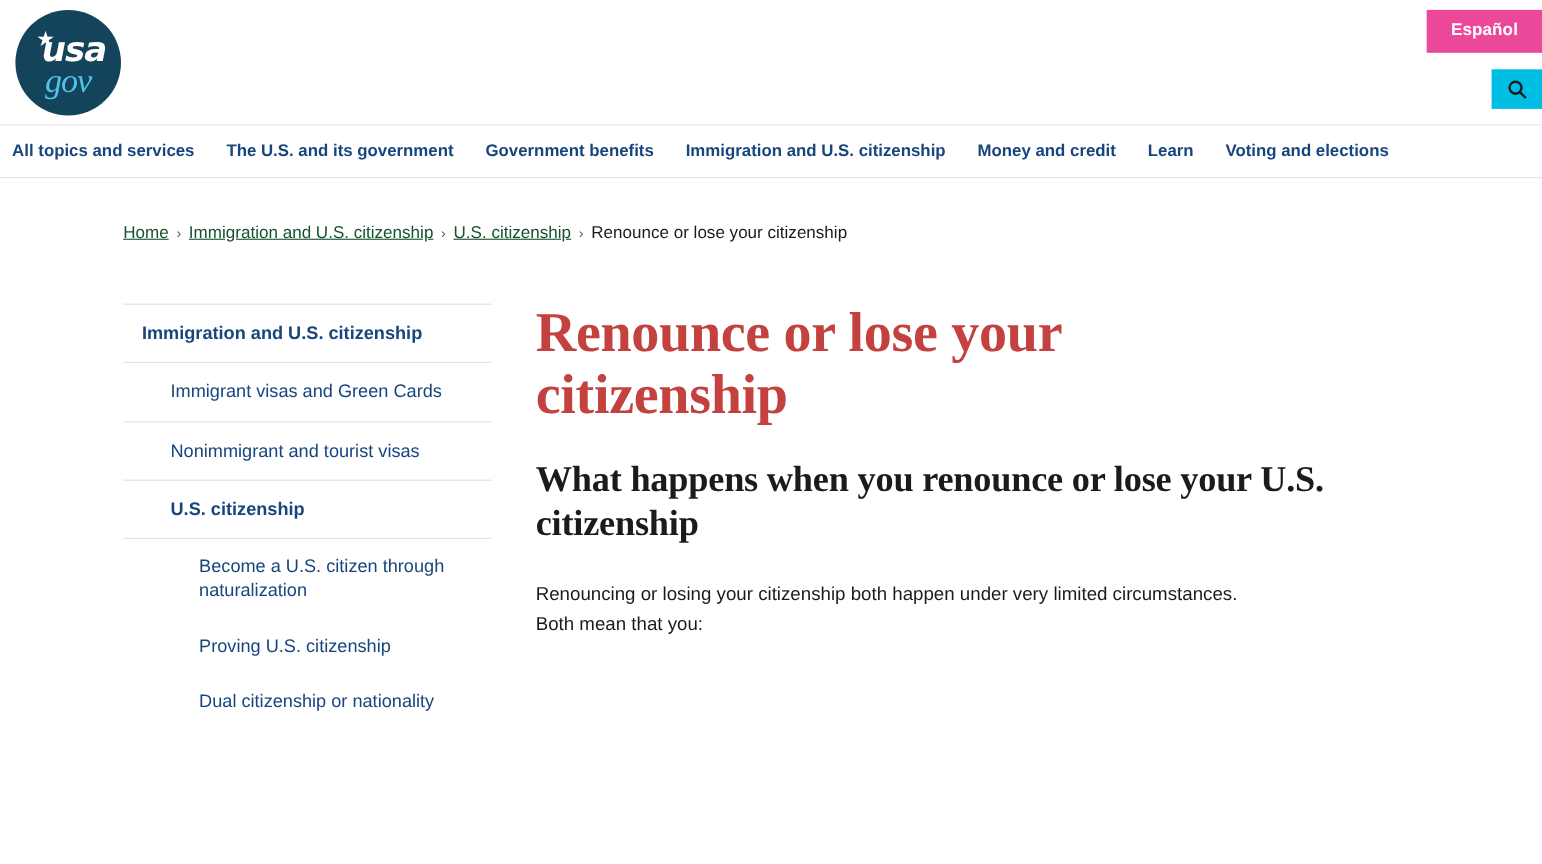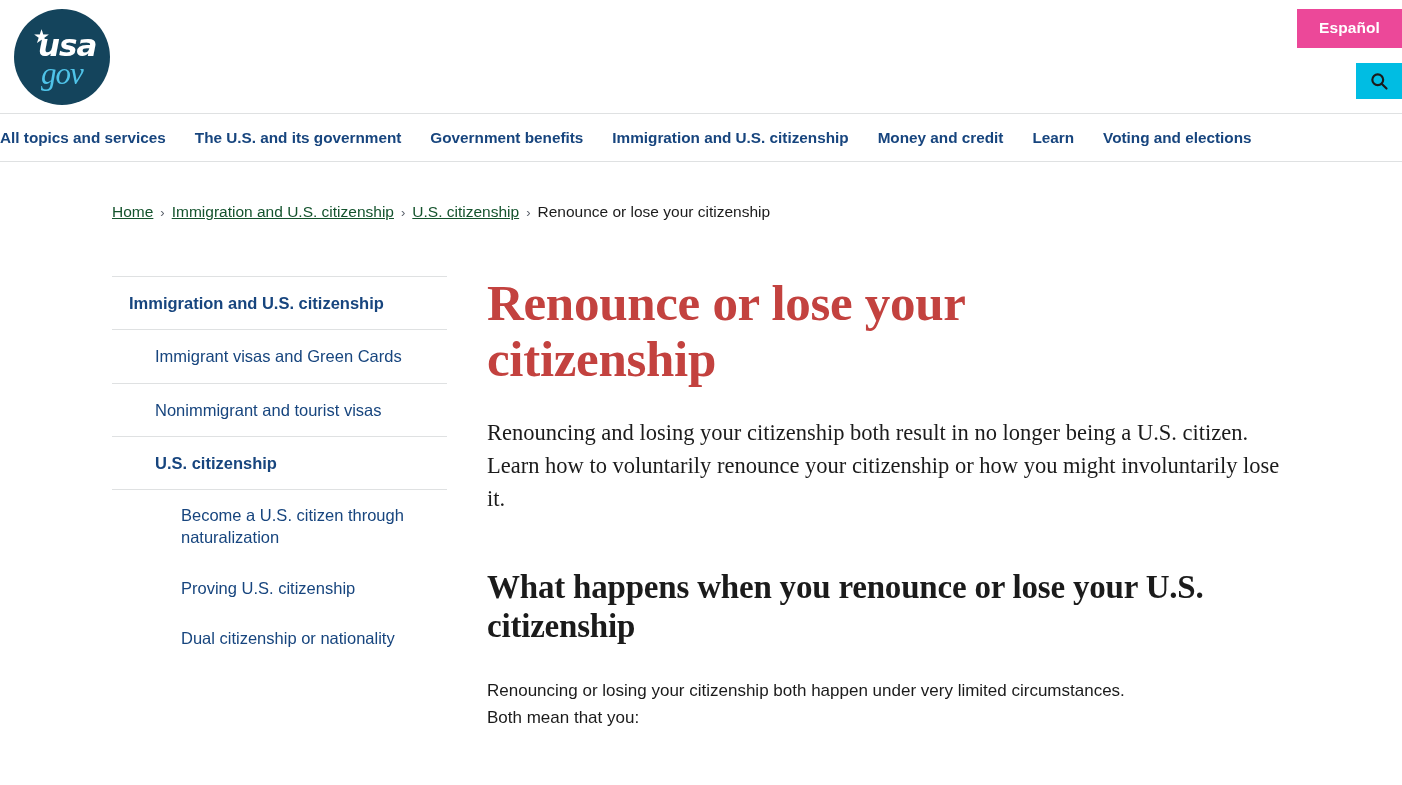--- a/index.html
+++ b/index.html
@@ -120,20 +120,21 @@
     padding: 0;
   }
 
   
   .primary-nav {
     border-top: 1px solid #dfe1e2;
     border-bottom: 1px solid #dfe1e2;
     height: 49px;
     display: flex;
     align-items: center;
+    padding-left: 11px;
     overflow: hidden;
     white-space: nowrap;
   }
   .nav-item {
     color: #17457e;
     font-family: "Liberation Sans", sans-serif;
     font-weight: 700;
     font-size: 15.3px;
     text-decoration: none;
     margin-right: 29px;
@@ -303,17 +304,16 @@
           <a class="side-link lvl2" href="#">Proving U.S. citizenship</a>
         </div>
         <div class="side-row nodiv">
           <a class="side-link lvl2" href="#">Dual citizenship or nationality</a>
         </div>
       </div>
   </aside>
 
   <main class="main-col">
     <h1 class="page-title">Renounce or lose your citizenship</h1>
-    <p class="lead">Renouncing and losing your citizenship both result in no longer being a U.S. citizen. Learn how to voluntarily renounce your citizenship or how you might involuntarily lose it.</p>
     <h2 class="section-h2">What happens when you renounce or lose your U.S. citizenship</h2>
     <p class="body-p">Renouncing or losing your citizenship both happen under very limited circumstances. Both mean that you:</p>
   </main>
 </div>
 
 </body></html>

